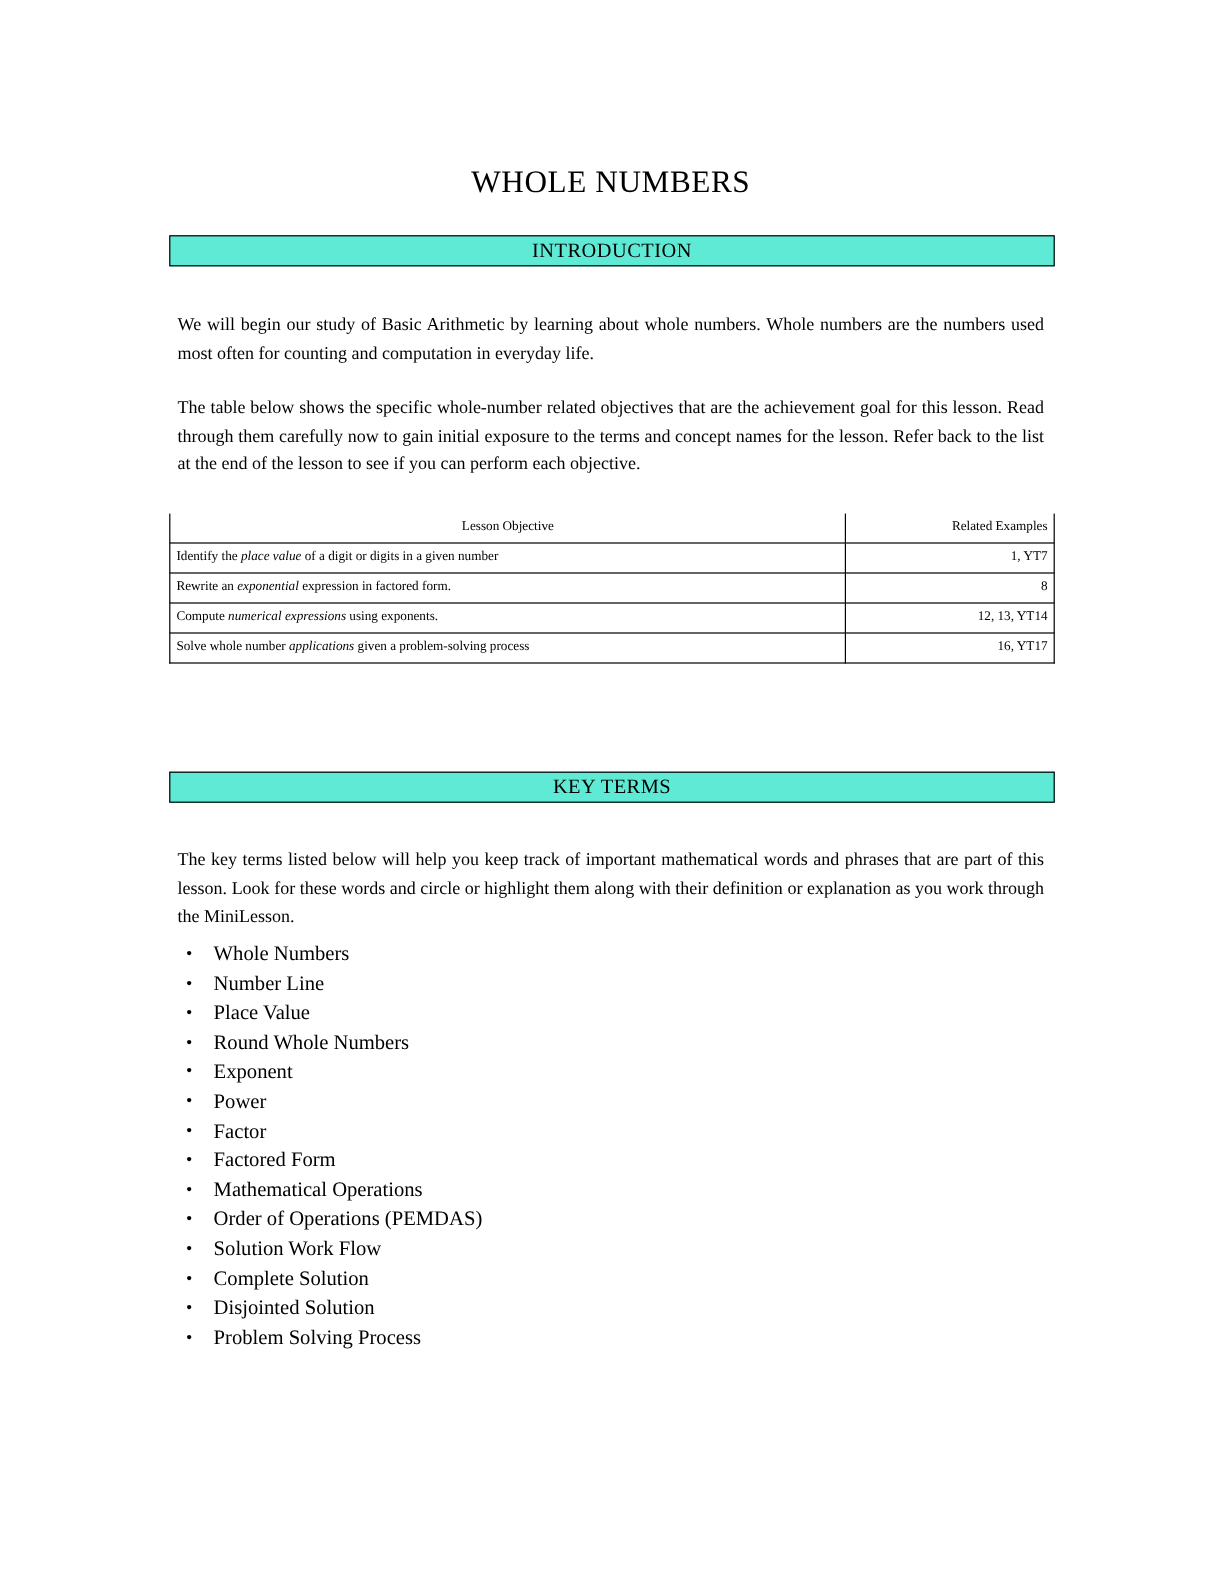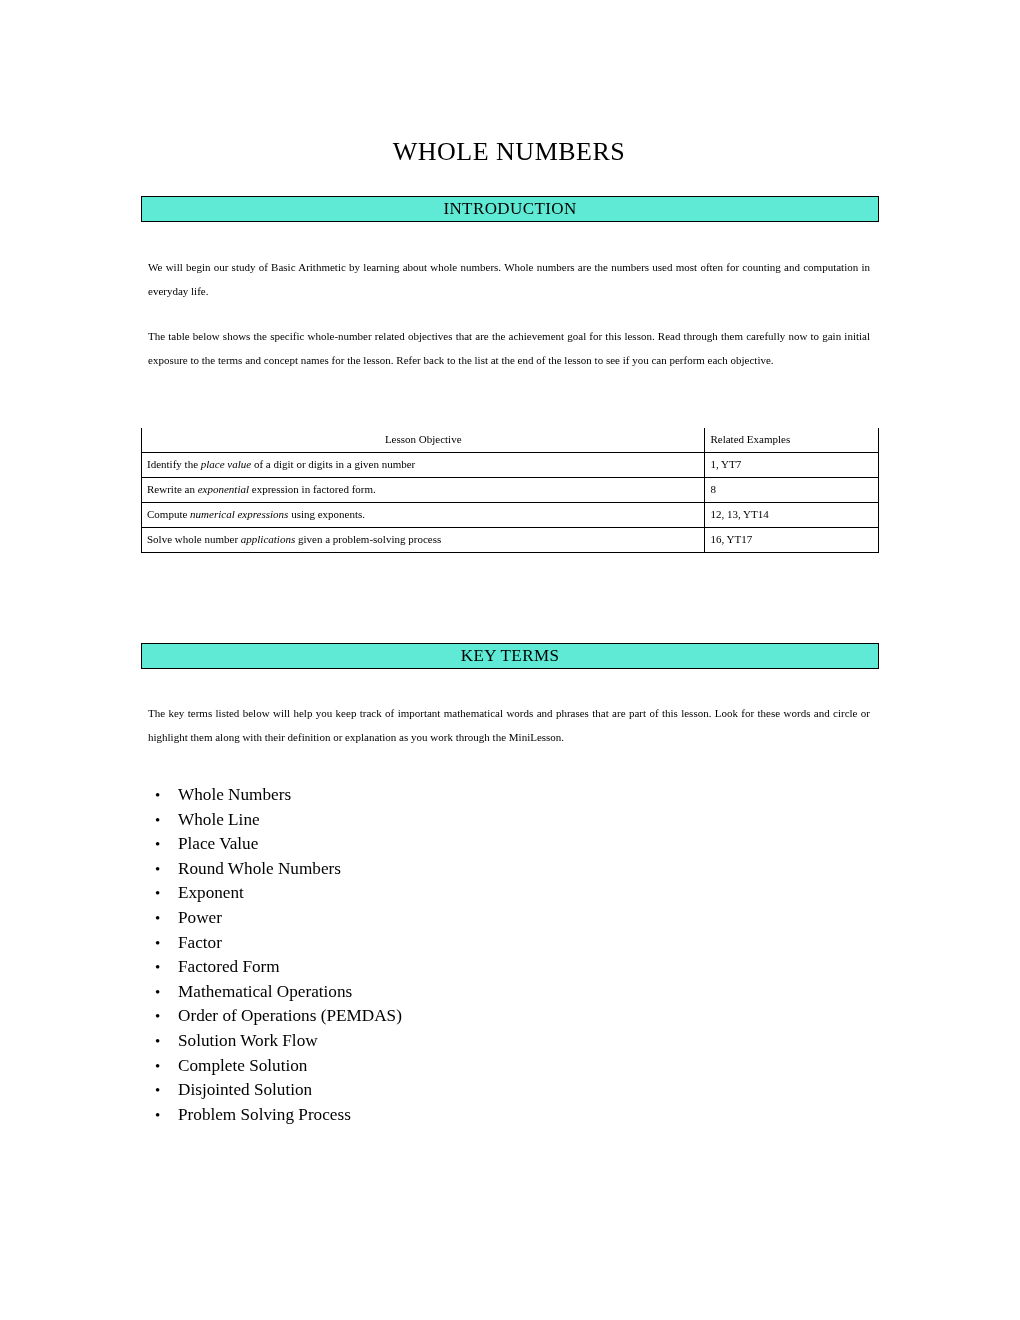--- a/index.html
+++ b/index.html
@@ -56,21 +56,21 @@
     letter-spacing: 0.4px;
   }
   #banner-introduction { top: 196px; }
   #banner-keyterms { top: 643px; }
 
   
   .body-par {
     position: absolute;
     left: 148px;
     width: 722px;
-    font-size: 11px;
+    font-size: 15px;
     line-height: 23.5px;
     text-align: justify;
     text-justify: inter-word;
   }
   #par-intro-1 { top: 245px; }
   #par-intro-2 { top: 314px; }
   #par-keyterms { top: 691px; }
 
   
   .objectives-table {
@@ -90,21 +90,21 @@
     padding: 1px 5px 2px 5px;
     font-weight: normal;
     line-height: 21px;
     vertical-align: middle;
   }
   .objectives-table thead th {
     text-align: center;
     border-bottom: 1.3px solid #000;
   }
   .objectives-table .col-objective { width: 571px; text-align: left; }
-  .objectives-table .col-examples  { width: 167px; text-align: left; margin-top: 12px; }
+  .objectives-table .col-examples  { width: 167px; text-align: right; margin-top: 12px; }
   .objectives-table thead th.col-objective { text-align: center; }
   .objectives-table i { font-style: italic; }
 
   
   .terms-list {
     position: absolute;
     left: 155px;
     top: 783px;
     margin: 0;
     padding: 0;
@@ -164,21 +164,21 @@
         </tr>
       </tbody>
   </table>
 
   <div class="section-banner" id="banner-keyterms">KEY TERMS</div>
 
   <p class="body-par" id="par-keyterms">The key terms listed below will help you keep track of important mathematical words and phrases that are part of this lesson. Look for these words and circle or highlight them along with their definition or explanation as you work through the MiniLesson.</p>
 
   <ul class="terms-list" id="terms-list">
       <li><span class="bullet-glyph">•</span><span>Whole Numbers</span></li>
-      <li><span class="bullet-glyph">•</span><span>Whole Line</span></li>
+      <li><span class="bullet-glyph">•</span><span>Number Line</span></li>
       <li><span class="bullet-glyph">•</span><span>Place Value</span></li>
       <li><span class="bullet-glyph">•</span><span>Round Whole Numbers</span></li>
       <li><span class="bullet-glyph">•</span><span>Exponent</span></li>
       <li><span class="bullet-glyph">•</span><span>Power</span></li>
       <li><span class="bullet-glyph">•</span><span>Factor</span></li>
       <li><span class="bullet-glyph">•</span><span>Factored Form</span></li>
       <li><span class="bullet-glyph">•</span><span>Mathematical Operations</span></li>
       <li><span class="bullet-glyph">•</span><span>Order of Operations (PEMDAS)</span></li>
       <li><span class="bullet-glyph">•</span><span>Solution Work Flow</span></li>
       <li><span class="bullet-glyph">•</span><span>Complete Solution</span></li>

